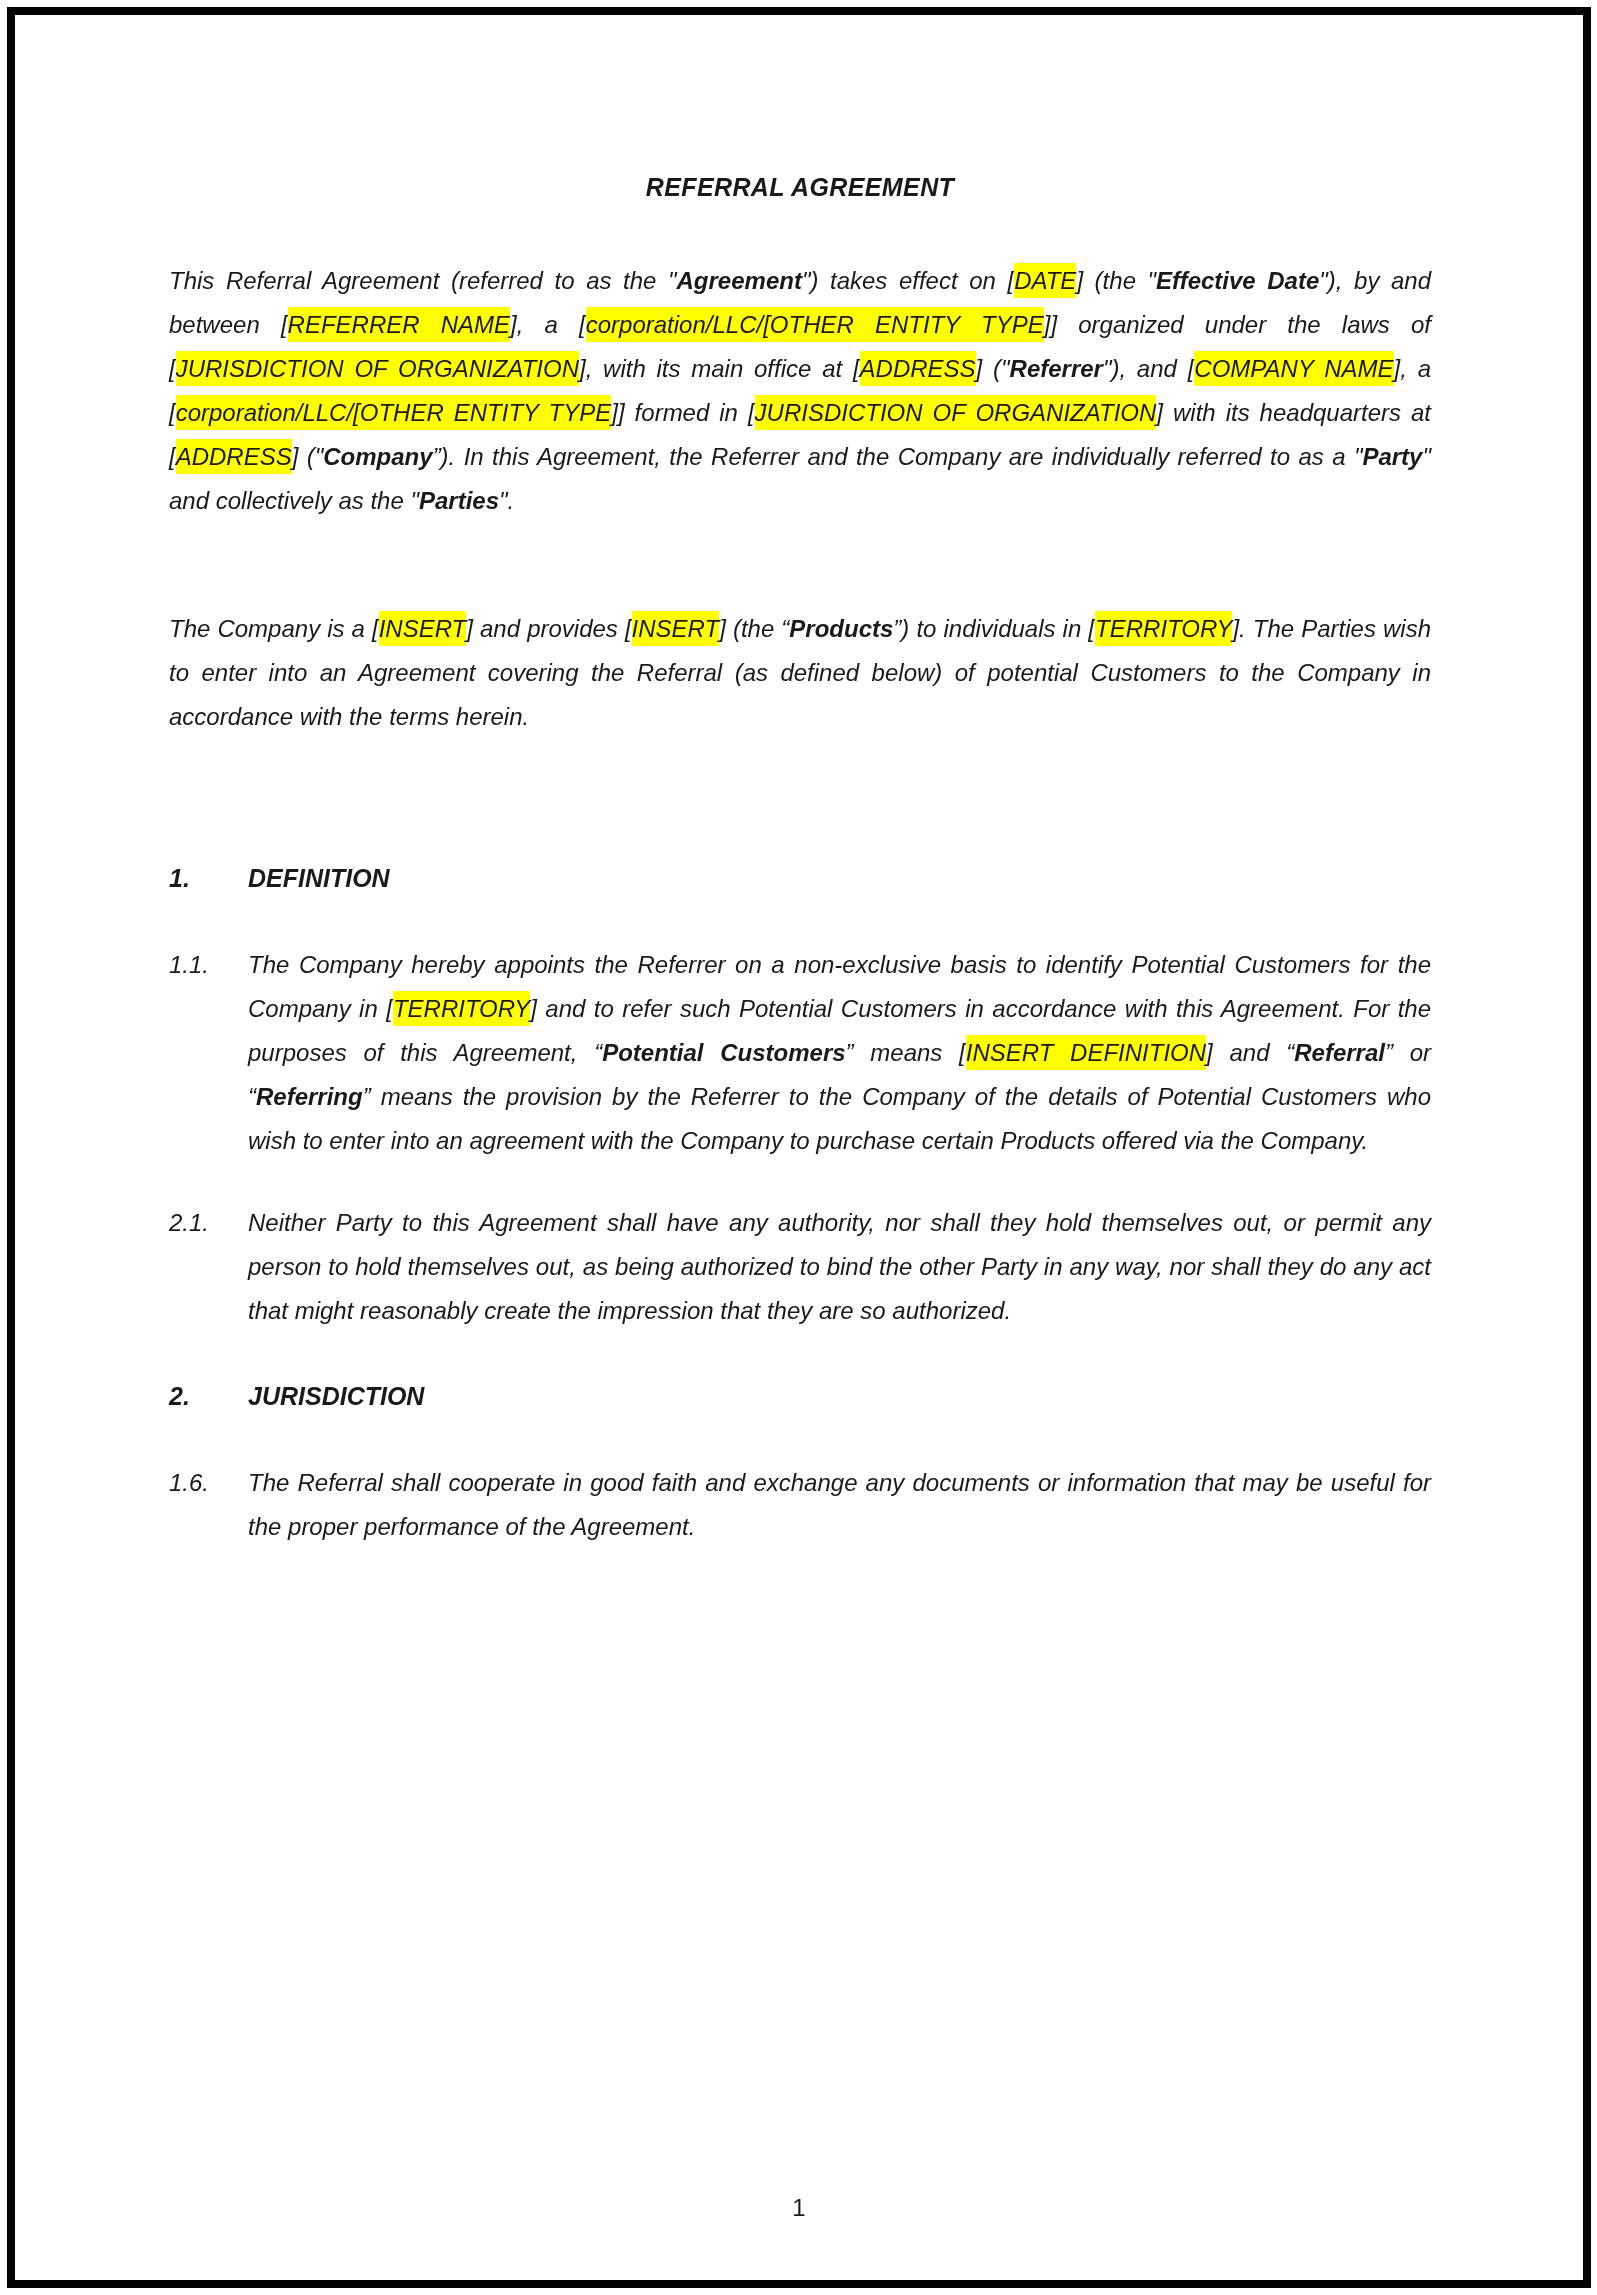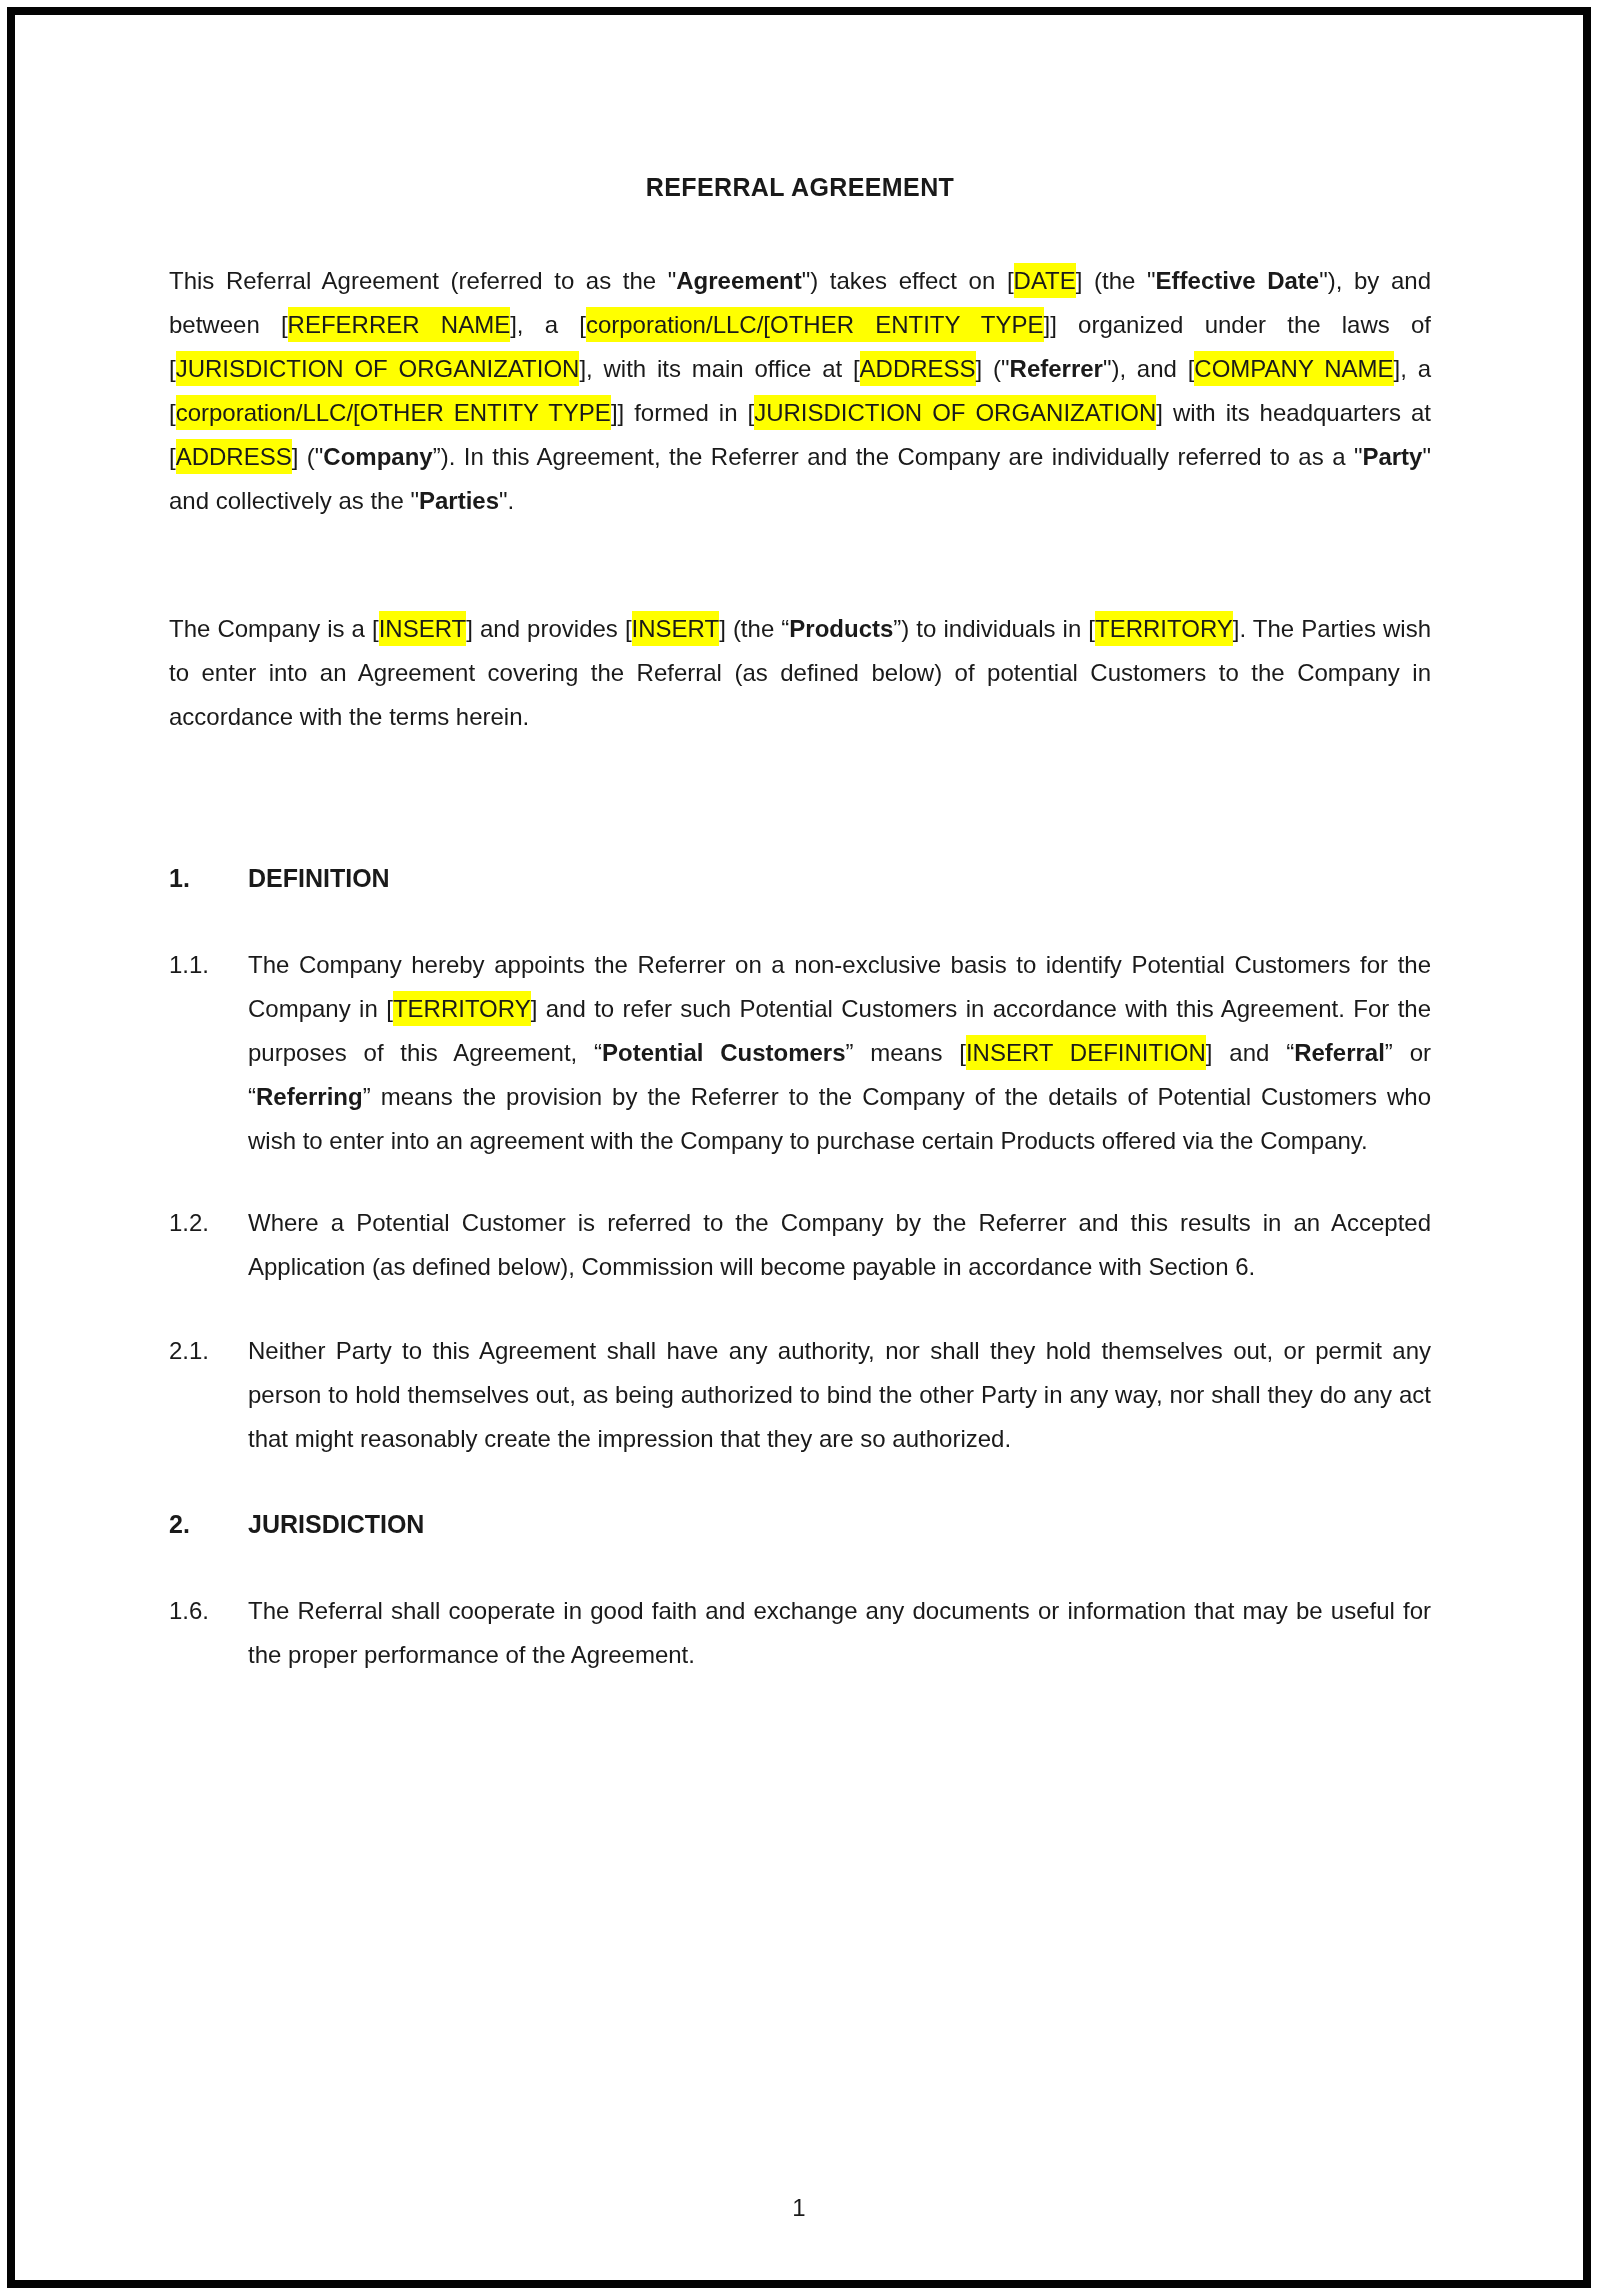--- a/index.html
+++ b/index.html
@@ -17,20 +17,21 @@
     inset: 6.7px;
     border: 8.4px solid #030303;
   }
   .content {
     position: absolute;
     inset: 15px;
     box-sizing: border-box;
     padding: 150px 144px 0 146px;
     font-size: 24px;
     line-height: 44px;
+    font-style: italic;
   }
   .doc-title {
     text-align: center;
     font-weight: bold;
     font-size: 25px;
     margin: 0 0 50px 0;
     letter-spacing: 0.4px;
   }
   .para {
     text-align: justify;
@@ -95,24 +96,20 @@
     <div class="heading block mb-h1">
       <span class="num">1.</span>
       <span>DEFINITION</span>
     </div>
 
     <div class="numbered block mb-c11">
       <span class="num">1.1.</span>
       <span><span>The Company hereby appoints the Referrer on a non-exclusive basis to identify Potential Customers for the Company in [</span><span class="hl">TERRITORY</span><span>] and to refer such Potential Customers in accordance with this Agreement. For the purposes of this Agreement, “</span><span class="bold">Potential Customers</span><span>” means [</span><span class="hl">INSERT DEFINITION</span><span>] and “</span><span class="bold">Referral</span><span>” or “</span><span class="bold">Referring</span><span>” means the provision by the Referrer to the Company of the details of Potential Customers who wish to enter into an agreement with the Company to purchase certain Products offered via the Company.</span></span>
     </div>
 
-    <div class="numbered block mb-c12">
-      <span class="num">1.2.</span>
-      <span><span>Where a Potential Customer is referred to the Company by the Referrer and this results in an Accepted Application (as defined below), Commission will become payable in accordance with Section 6.</span></span>
-    </div>
 
     <div class="numbered block mb-c13">
       <span class="num">2.1.</span>
       <span><span>Neither Party to this Agreement shall have any authority, nor shall they hold themselves out, or permit any person to hold themselves out, as being authorized to bind the other Party in any way, nor shall they do any act that might reasonably create the impression that they are so authorized.</span></span>
     </div>
 
     <div class="heading block mb-h2">
       <span class="num">2.</span>
       <span>JURISDICTION</span>
     </div>

